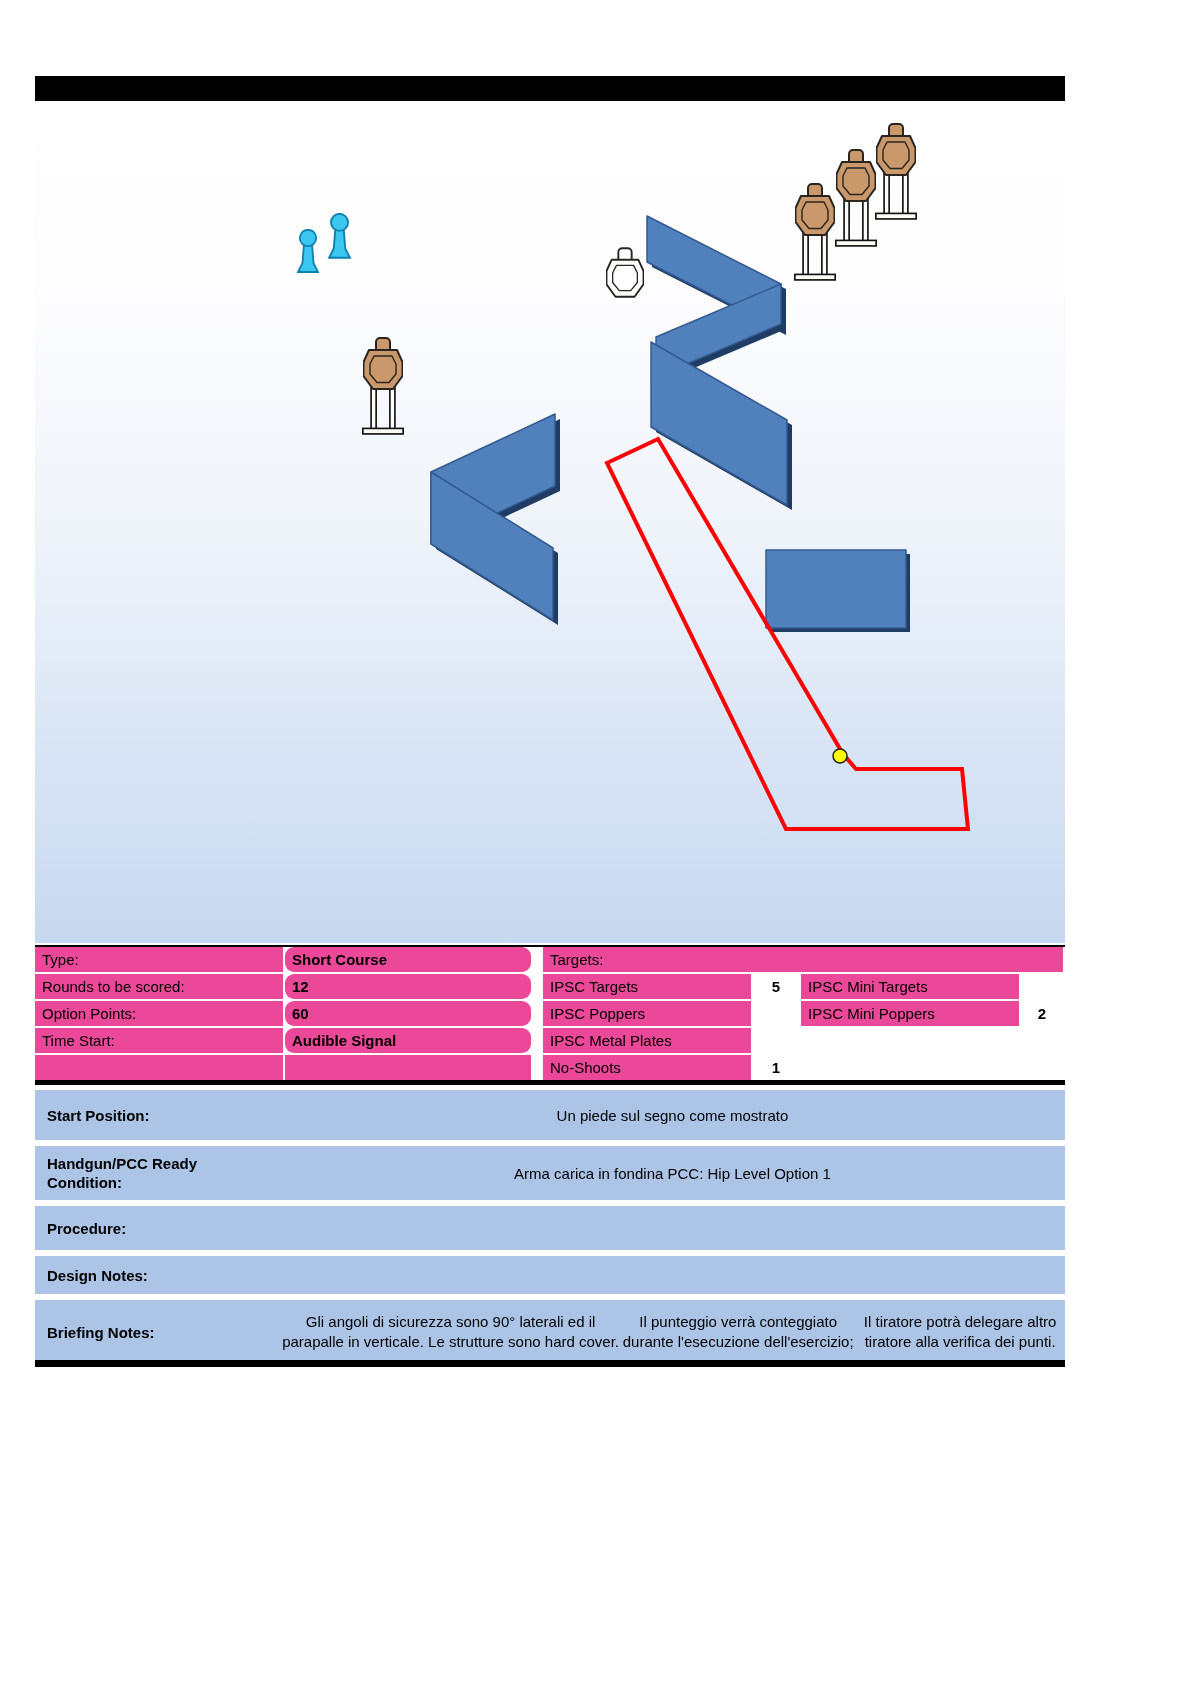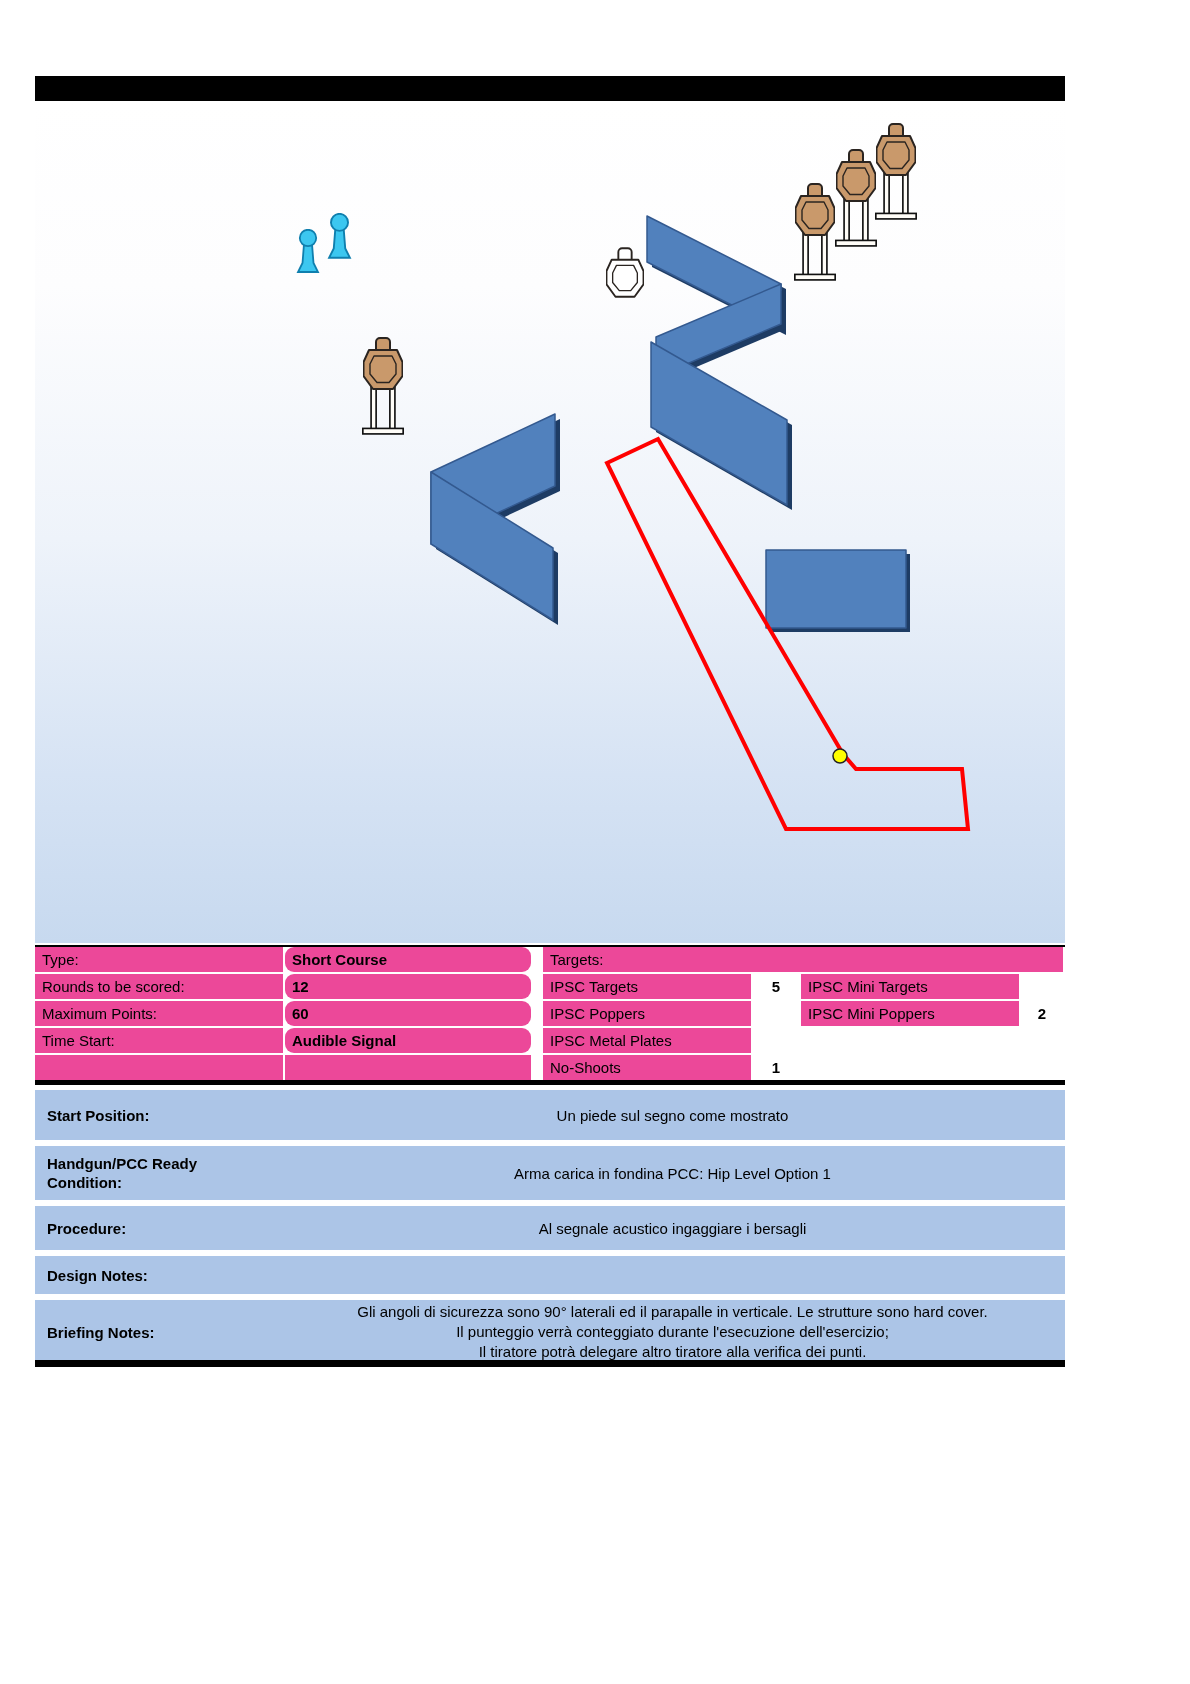--- a/index.html
+++ b/index.html
@@ -38,21 +38,21 @@
   
   .sections{position:absolute;left:35px;top:1090px;width:1030px;display:flex;flex-direction:column;gap:6px;font-size:15px;}
   .srow{background:#acc5e7;display:flex;align-items:center;}
   .srow-start{height:50px;}
   .srow-ready{height:54px;}
   .srow-proc{height:44px;}
   .srow-design{height:38px;}
   .srow-brief{height:64px;}
   .slabel{box-sizing:border-box;width:245px;padding:0 55px 0 12px;font-weight:bold;line-height:19px;}
   .svalue{flex:1;text-align:center;}
-  .brieflines{flex:1;display:flex;flex-direction:column;justify-content:center;}
+  .brieflines{flex:1;display:flex;flex-direction:row;justify-content:center;}
   .briefline{text-align:center;line-height:20px;}
 </style>
 </head>
 <body>
 
 <div class="page">
 
   <div class="top-bar"></div>
 
   <div class="diagram">
@@ -127,21 +127,21 @@
     <div class="cell gray colspan4">Targets:</div>
 
     <div class="cell gray">Rounds to be scored:</div>
     <div class="cell gray bold">12</div>
     <div class="spacer"></div>
     <div class="cell gray">IPSC Targets</div>
     <div class="cell white bold center">5</div>
     <div class="cell gray">IPSC Mini Targets</div>
     <div class="cell white bold center"></div>
 
-    <div class="cell gray">Maximum Points:</div>
+    <div class="cell gray">Option Points:</div>
     <div class="cell gray bold">60</div>
     <div class="spacer"></div>
     <div class="cell gray">IPSC Poppers</div>
     <div class="cell white bold center"></div>
     <div class="cell gray">IPSC Mini Poppers</div>
     <div class="cell white bold center">2</div>
 
     <div class="cell gray">Time Start:</div>
     <div class="cell gray bold">Audible Signal</div>
     <div class="spacer"></div>
@@ -165,21 +165,20 @@
     <div class="srow srow-start">
       <div class="slabel">Start Position:</div>
       <div class="svalue">Un piede sul segno come mostrato</div>
     </div>
     <div class="srow srow-ready">
       <div class="slabel">Handgun/PCC Ready Condition:</div>
       <div class="svalue">Arma carica in fondina PCC: Hip Level Option 1</div>
     </div>
     <div class="srow srow-proc">
       <div class="slabel">Procedure:</div>
-      <div class="svalue">Al segnale acustico ingaggiare i bersagli</div>
     </div>
     <div class="srow srow-design">
       <div class="slabel">Design Notes:</div>
       <div class="svalue"></div>
     </div>
     <div class="srow srow-brief">
       <div class="slabel">Briefing Notes:</div>
       <div class="brieflines">
         <div class="briefline">Gli angoli di sicurezza sono 90° laterali ed il parapalle in verticale. Le strutture sono hard cover.</div>
         <div class="briefline">Il punteggio verrà conteggiato durante l'esecuzione dell'esercizio;</div>

